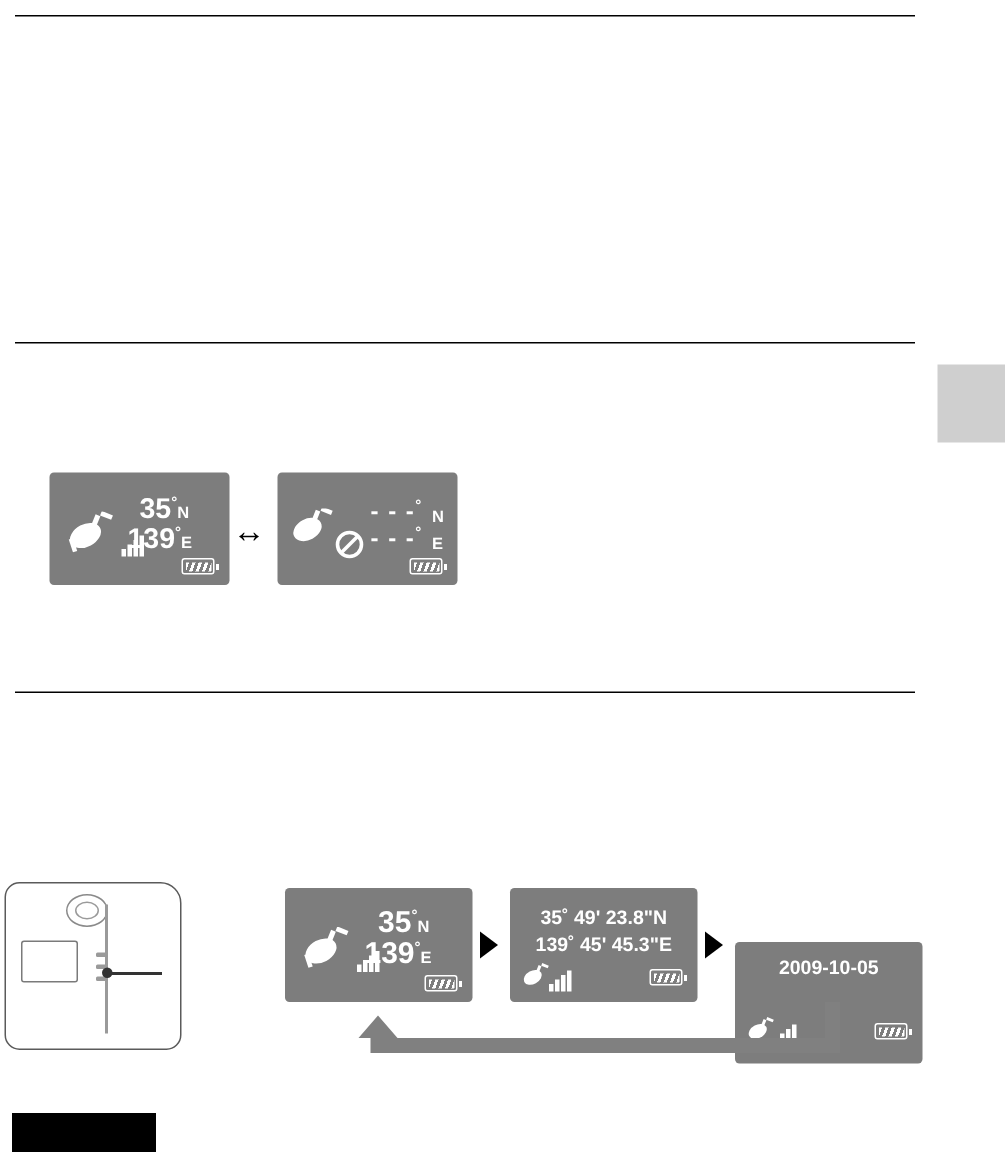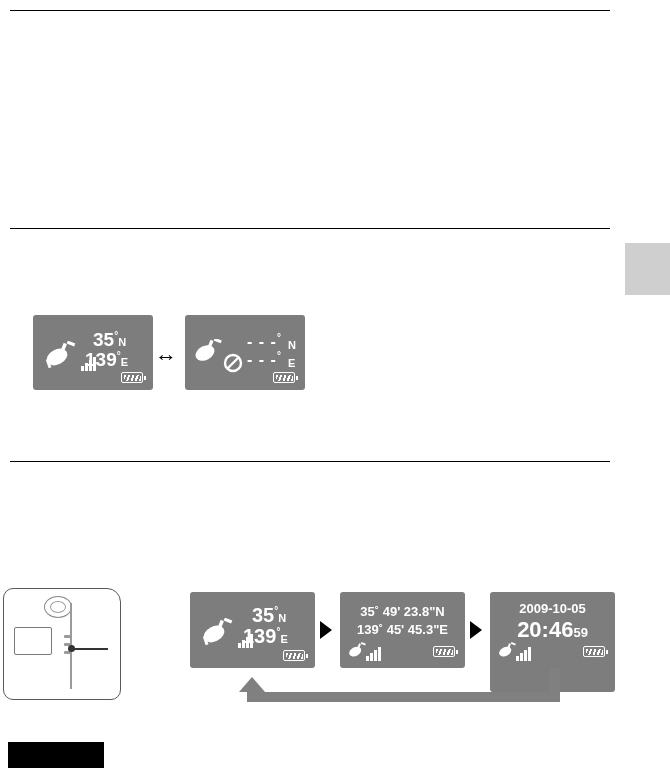--- a/index.html
+++ b/index.html
@@ -363,26 +363,23 @@
         <i></i>
     </div>
     <div class="batt" style="left:93px; top:54px;">
         <span></span>
       </div>
   </div>
 </div>
 
 <div class="arrow-r" style="left:470px; top:621px;"></div>
 
-<div class="lcd" style="left:490px; top:592px; width:125px; height:100px;">
+<div class="lcd" style="left:490px; top:628px; width:125px; height:81px;">
   <div class="lcd-inner">
     <div style="position:absolute; left:0; top:9px; width:100%; text-align:center; font-size:13px; font-weight:bold;">2009-10-05</div>
-    <div style="position:absolute; left:0; top:25px; width:100%; text-align:center; font-weight:bold;">
-      <span style="font-size:22px;">20:46</span><span style="font-size:13px;">59</span>
-    </div>
     <svg class="sat" style="left:7px; top:50px;" width="21" height="18" viewBox="0 0 36 30">
       <g fill="#ffffff">
         <ellipse cx="14" cy="16" rx="11" ry="7.5" transform="rotate(-28 14 16)"></ellipse>
         <rect x="18" y="2" width="3.4" height="14" transform="rotate(22 19.7 9)"></rect>
         <rect x="24" y="1" width="8" height="3.2" transform="rotate(22 28 2.6)"></rect>
       </g>
     </svg>
     <div class="bars" style="left:26px; top:55px;">
       <i></i>
         <i></i>

